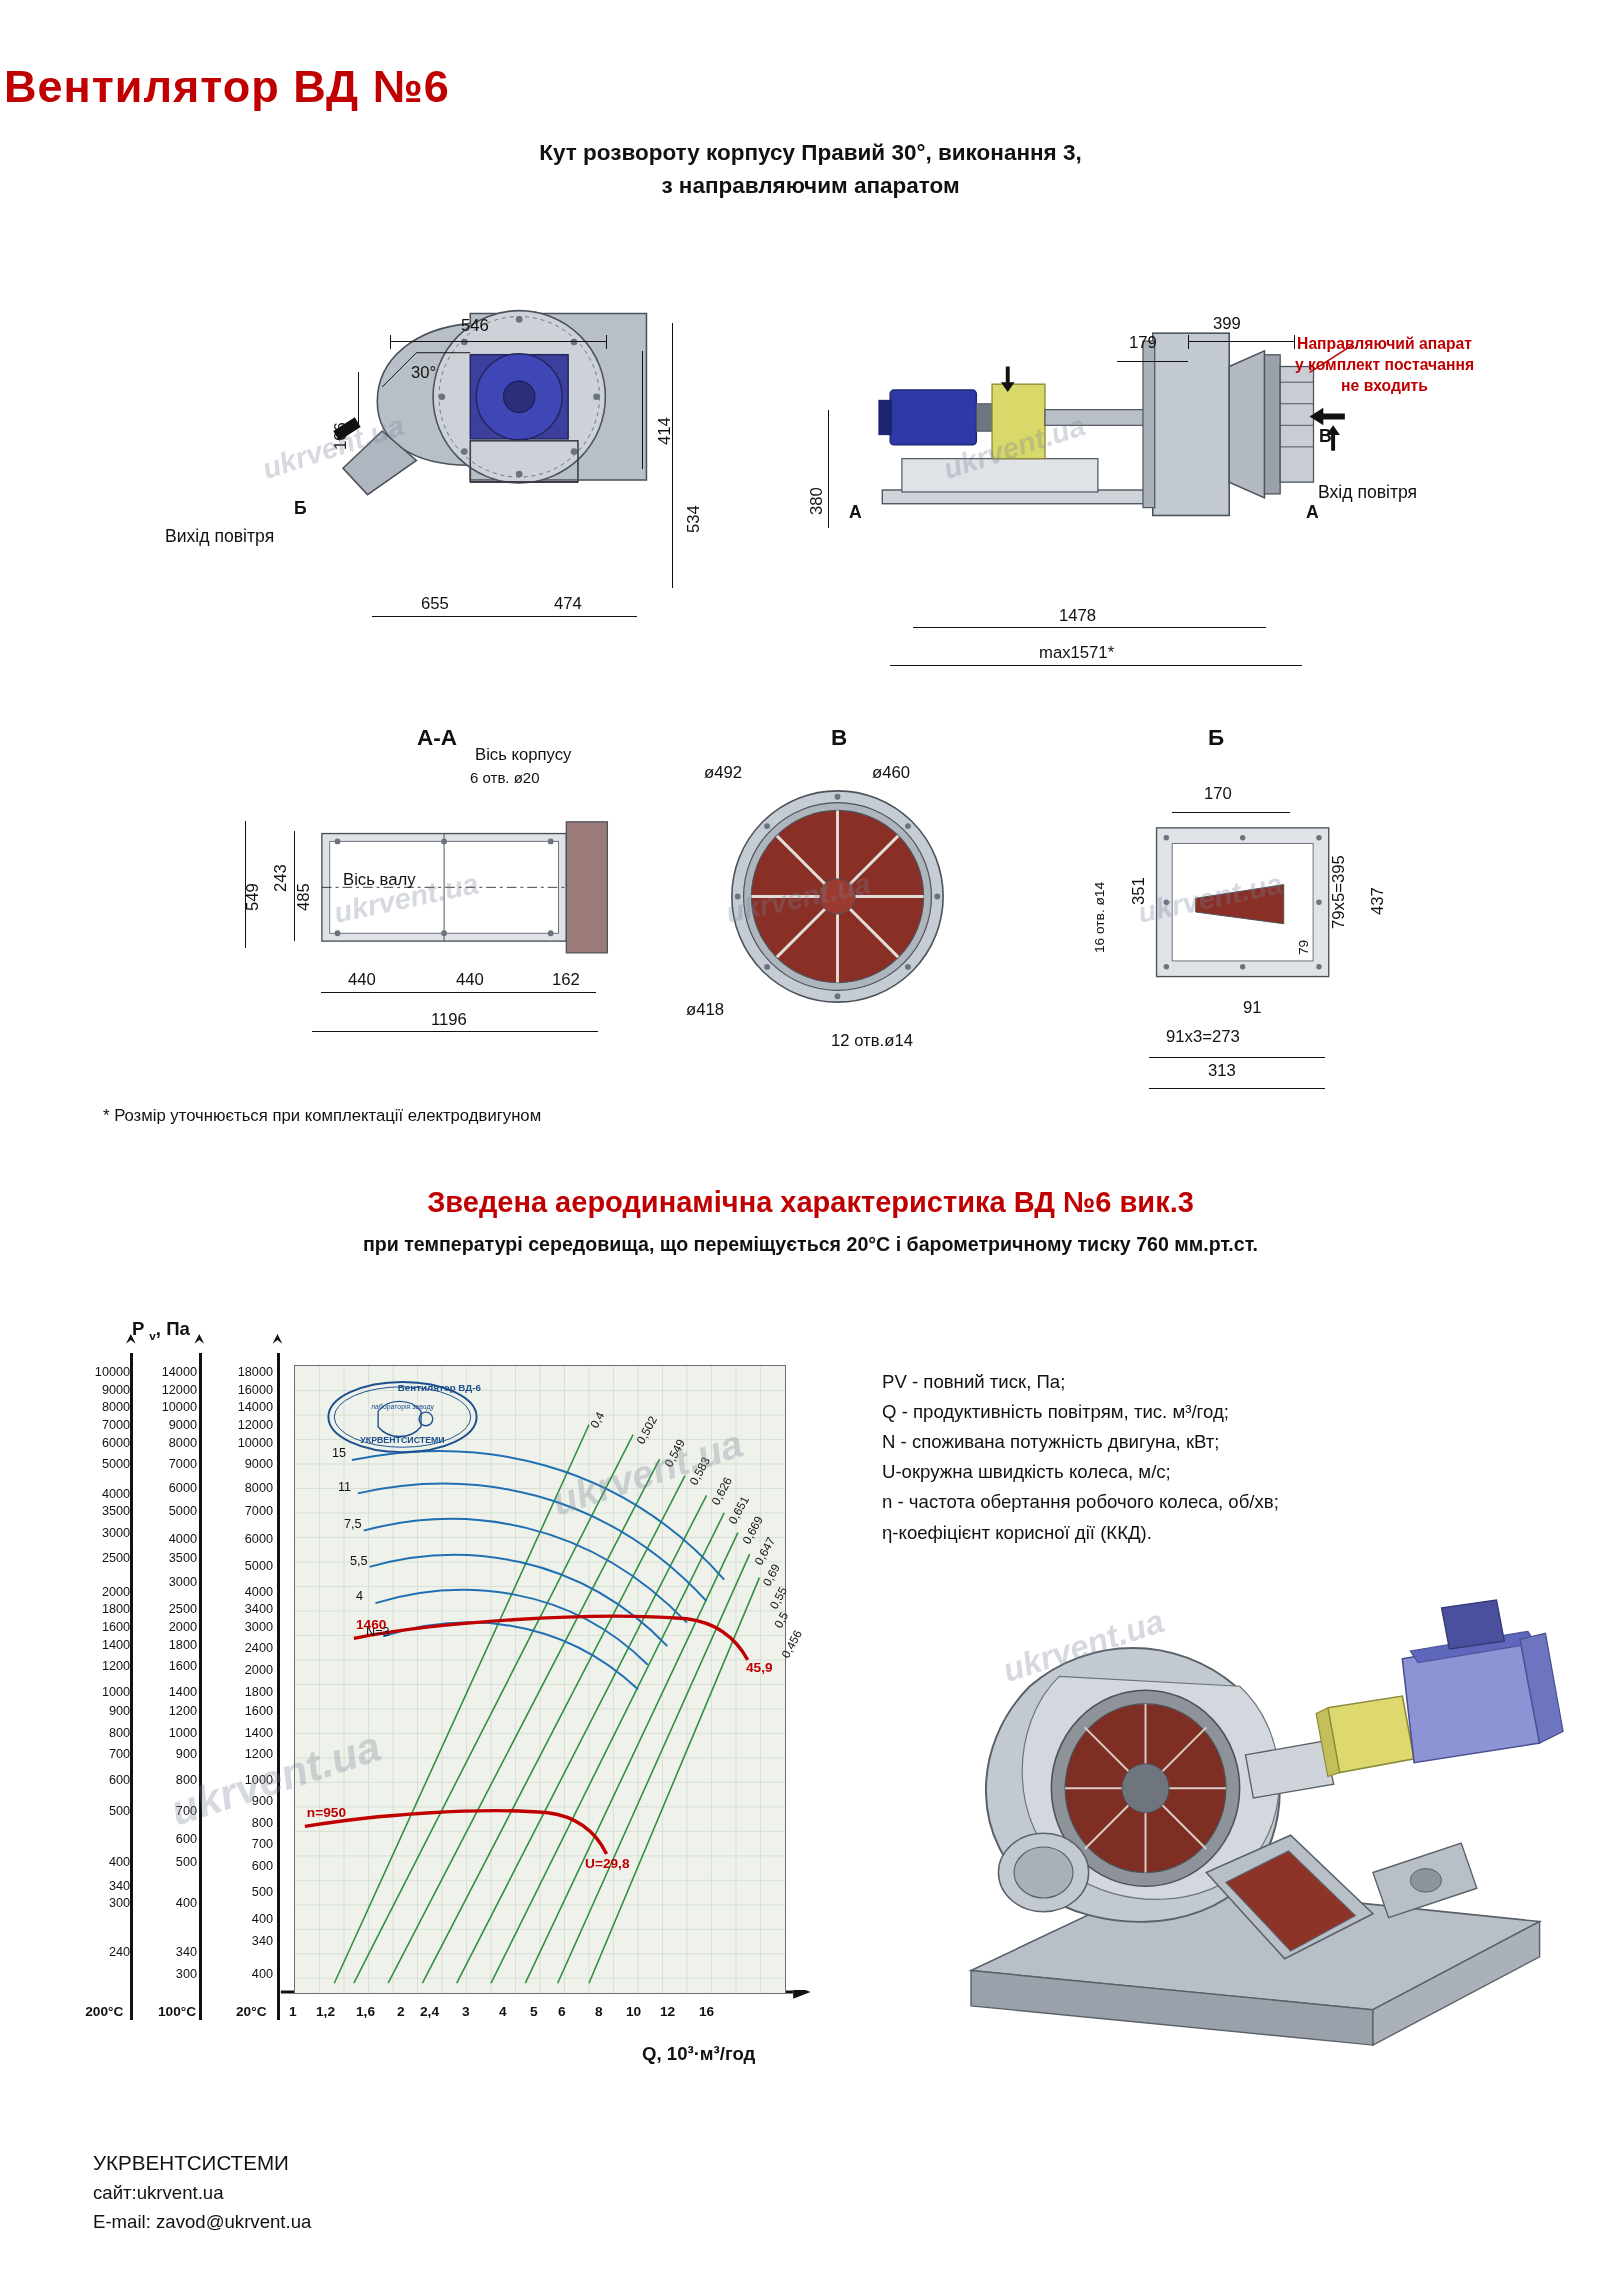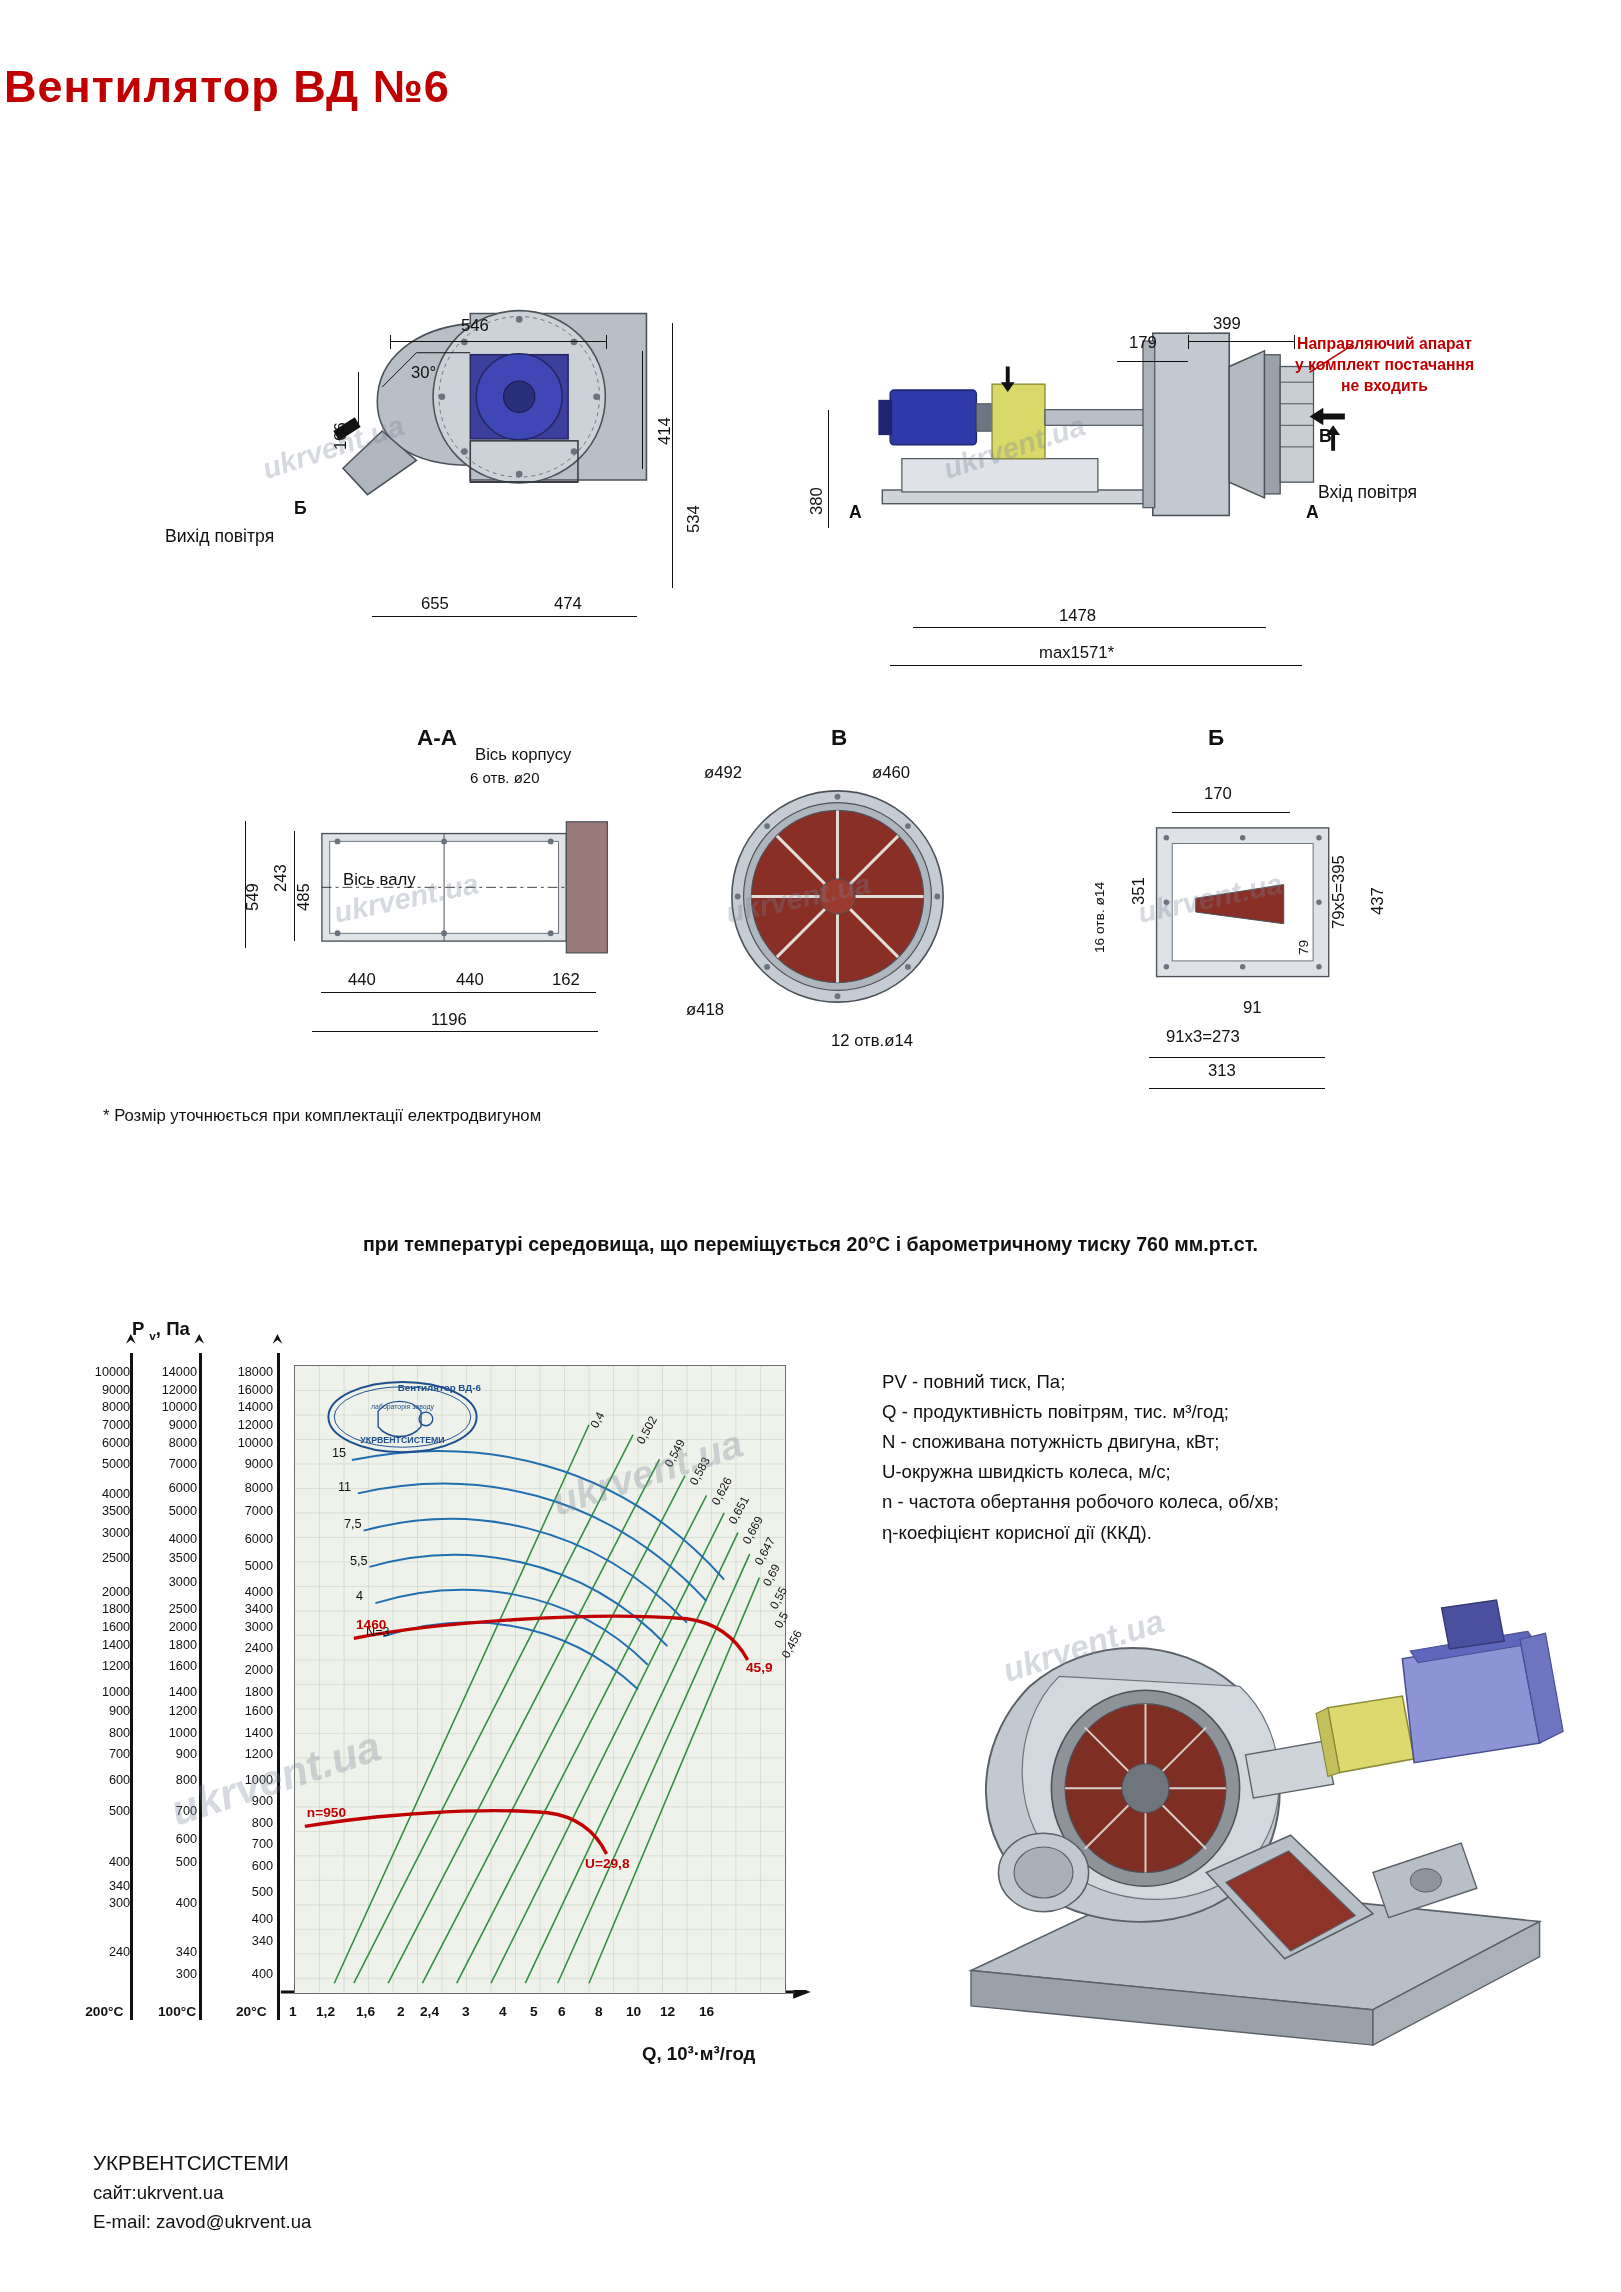--- a/index.html
+++ b/index.html
@@ -66,20 +66,24 @@
   .footer-right{position:absolute;right:59px;top:2147px;font-size:18.6px;line-height:1.55;text-align:right;}
 
   svg{display:block;}
 </style>
 </head>
 <body>
 
 <div class="page">
 
   <div class="title-main">Вентилятор  ВД №6</div>
+  <div class="title-sub">
+    <span>Кут розвороту корпусу Правий 30°, виконання 3,</span><br>
+    <span>з направляючим апаратом</span>
+  </div>
 
   <div>
     <svg width="412" height="323" style="position:absolute;left:323px;top:294px;" viewBox="0 0 420 330">
 
       <path d="M150 30 L150 20 L330 20 L330 190 L150 190 L150 175
                C90 175 55 150 55 110 C55 65 95 35 150 30 Z" fill="#b9bfc7" stroke="#4c525a" stroke-width="1.6"></path>
 
       <path d="M60 140 L20 178 L45 205 L95 170 Z" fill="#b0b6bf" stroke="#4c525a" stroke-width="1.6"></path>
 
       <circle cx="200" cy="105" r="88" fill="#ccd2d8" stroke="#4c525a" stroke-width="1.6"></circle>
@@ -321,20 +325,21 @@
     </div>
     <div class="dimtxt" style="left:1243px;top:998px;">91</div>
     <div class="dimtxt" style="left:1166px;top:1027px;">91х3=273</div>
     <div class="dimtxt" style="left:1208px;top:1061px;">313</div>
     <div class="ln hline" style="left:1149px;top:1057px;width:176px;"></div>
     <div class="ln hline" style="left:1149px;top:1088px;width:176px;"></div>
   </div>
 
   <div class="note" style="left:103px;top:1106px;">* Розмір уточнюється при комплектації електродвигуном</div>
 
+  <div class="section-title" style="top:1186px;">Зведена аеродинамічна характеристика ВД №6 вик.3</div>
   <div class="section-sub" style="top:1233px;">при температурі середовища, що переміщується 20°С і барометричному тиску 760 мм.рт.ст.</div>
 
   <div class="chart-wrap">
     <div class="axis-lbl" style="left:39px;top:0px;">P <sub style="font-size:11.8px">v</sub>, Па</div>
     <div class="axis-lbl" style="left:549px;top:725px;">Q, 10³·м³/год</div>
 
     <div class="ln vline" style="left:37px;top:35px;height:667px;width:2.9px;"></div>
     <div class="ln vline" style="left:106px;top:35px;height:667px;width:2.9px;"></div>
     <div class="ln vline" style="left:184px;top:35px;height:667px;width:2.9px;"></div>
     <svg style="position:absolute;left:29px;top:15.7px;" width="176" height="25.5" viewBox="0 0 180 26">

